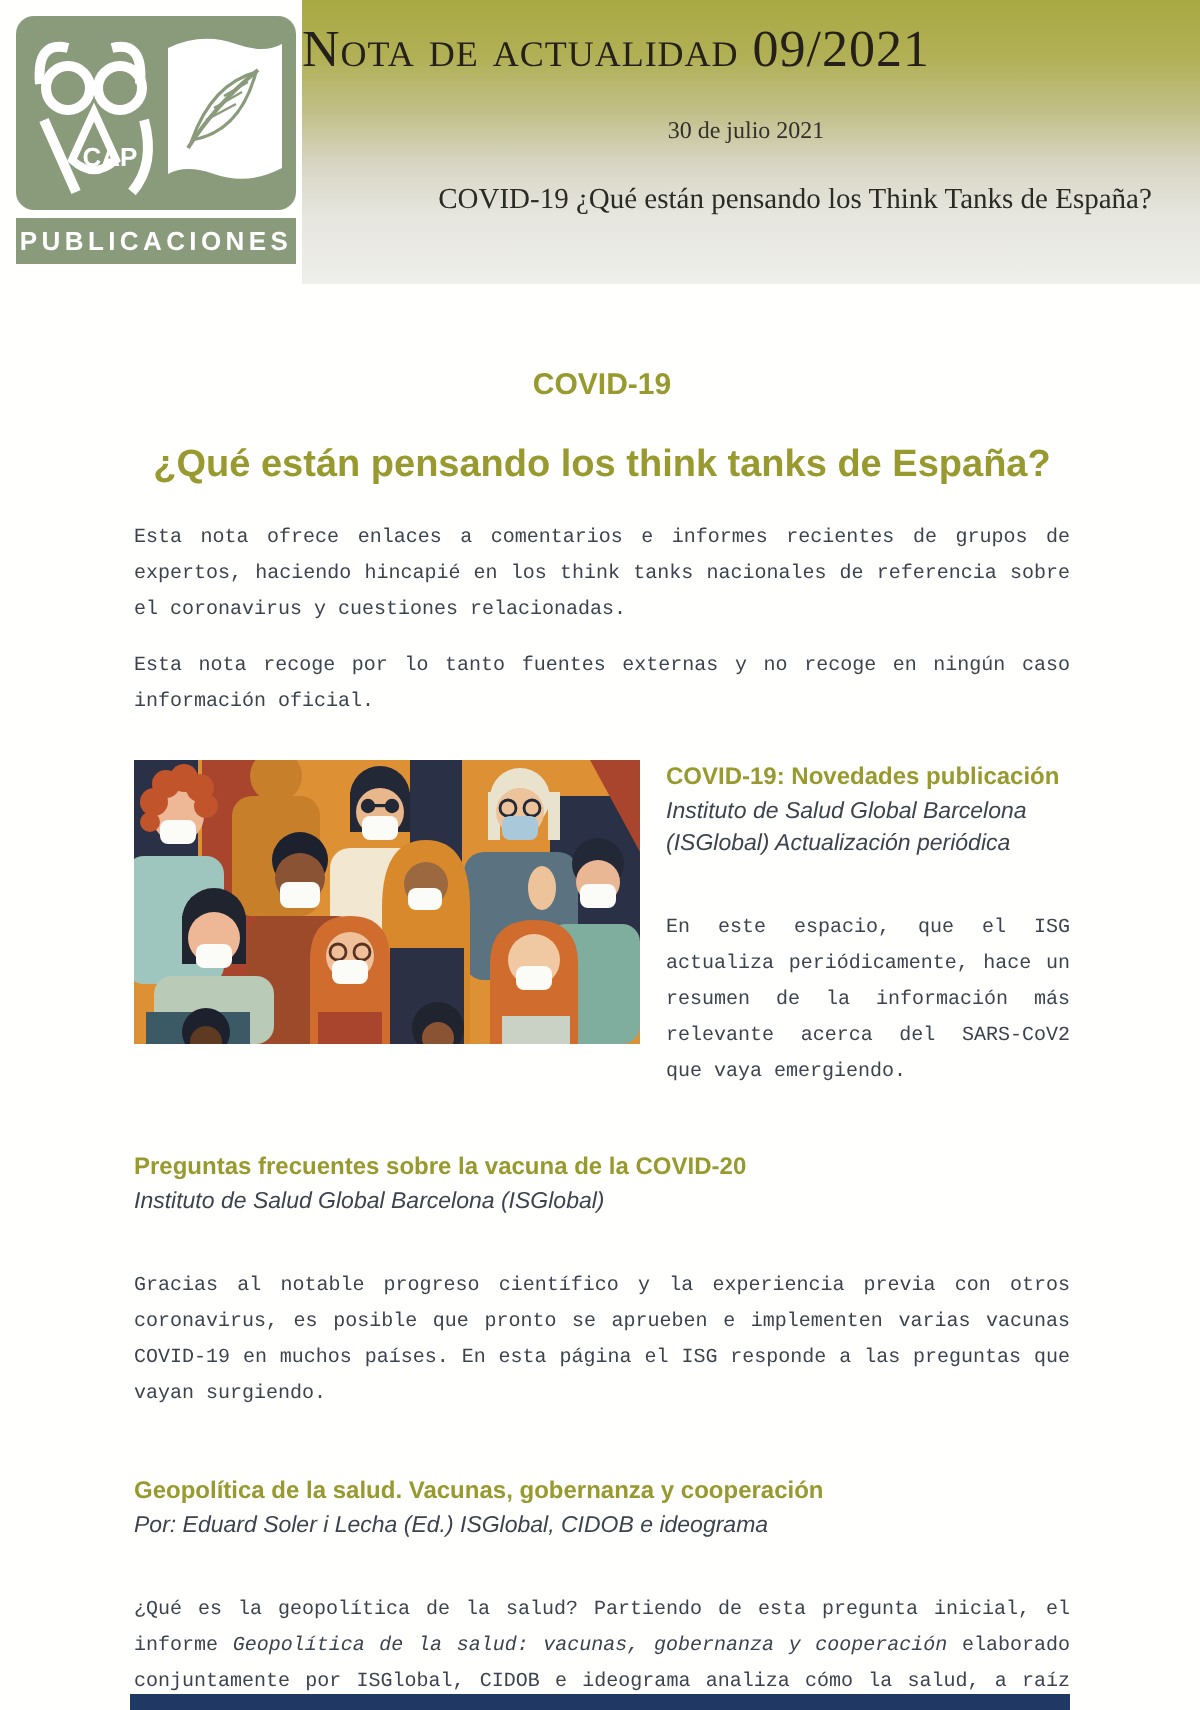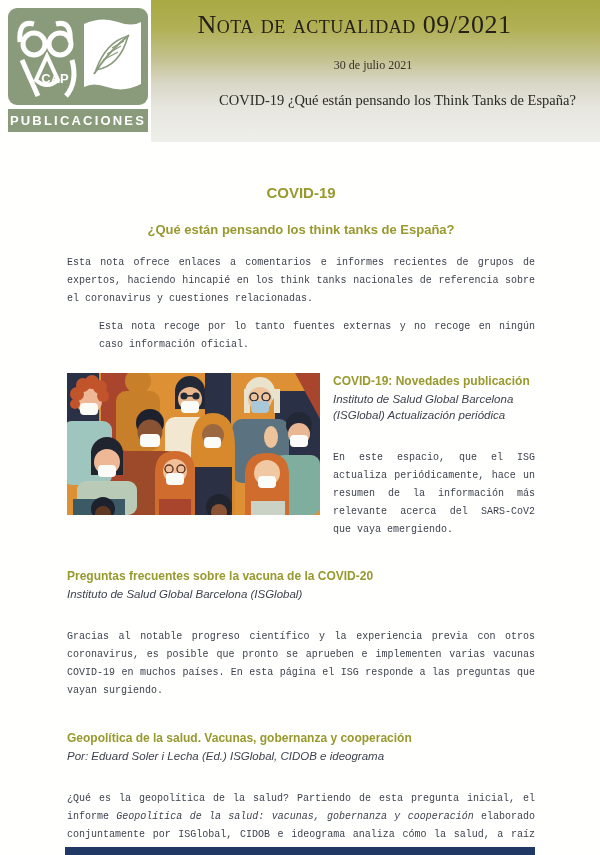--- a/index.html
+++ b/index.html
@@ -10,44 +10,44 @@
   }
 
   
   .header { position:absolute; top:0; left:0; width:600px; height:142px; }
   .header-band {
     position:absolute; left:151px; top:0; width:449px; height:142px;
     background:linear-gradient(to bottom,
       #a9a944 0%, #b1b055 20%, #c2c08a 40%, #d8d6c4 58%, #e6e5de 75%, #efefeb 100%);
   }
   .header-title {
-    position:absolute; left:151px; top:10px; width:407px; text-align:center;
+    position:absolute; left:151px; top:10px; width:407px; 
     font-family:"Liberation Serif", serif; font-variant:small-caps;
     font-size:26px; font-weight:500; color:#25211a; letter-spacing:0.5px;
   }
   .header-date {
     position:absolute; left:151px; top:58px; width:400px; text-align:center;
     font-family:"Liberation Serif", serif; font-size:12px; color:#34312a;padding-left:44px;
   }
   .header-subtitle {
     position:absolute; left:151px; top:92px; width:449px; text-align:center;
     font-family:"Liberation Serif", serif; font-size:14.5px; color:#2b2b26;padding-left:44px;
   }
   .logo { position:absolute; left:8px; top:8px; width:140px; height:124px; }
 
   
   .content { position:absolute; left:67px; top:142px; width:468px; }
   .accent { color:#98992e; }
   .main-title1 { margin-top:42px; text-align:center; font-size:15px; font-weight:bold; }
-  .main-title2 { margin-top:21px; text-align:center; font-size:13px; font-weight:bold; }
+  .main-title2 { margin-top:21px; text-align:center; font-size:19px; font-weight:bold; }
   .body-text {
     font-size:10px; line-height:18px; text-align:justify; color:#3d434e;font-family:Liberation Mono, monospace;
   }
   .intro-p1 { margin-top:17px; }
-  .intro-p2 { margin-top:10px;margin-left:32px; }
+  .intro-p2 { margin-top:10px; }
 
   .feature { display:flex; margin-top:19px; }
   .feature-img { width:253px; height:142px; flex:none; display:block; }
   .feature-col { margin-left:13px; width:202px; }
 
   .sec-heading { font-size:12px; font-weight:bold; line-height:16px; }
   .sec-source  { font-size:11.5px; font-style:italic; line-height:16px; color:#3d434e; margin-top:2px; }
   .sec-body    { margin-top:26px; }
 
   .section2 { margin-top:29px; }

